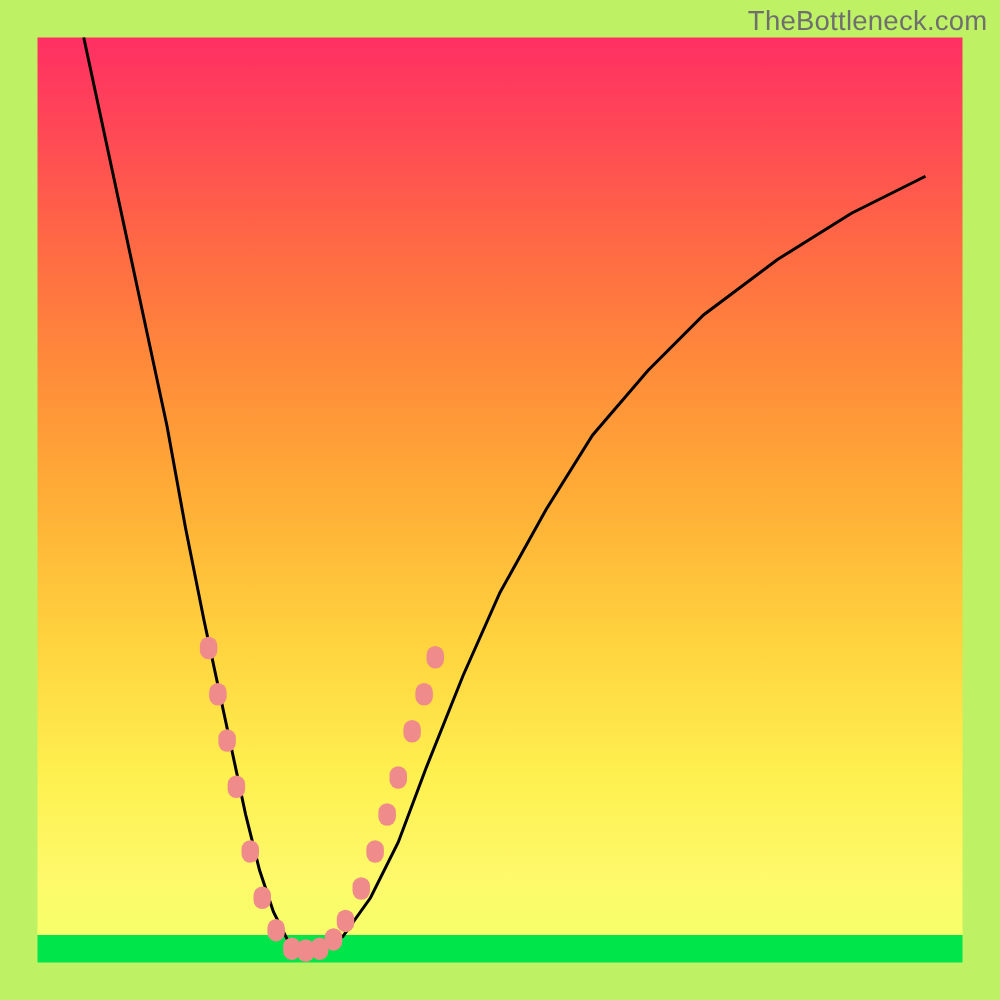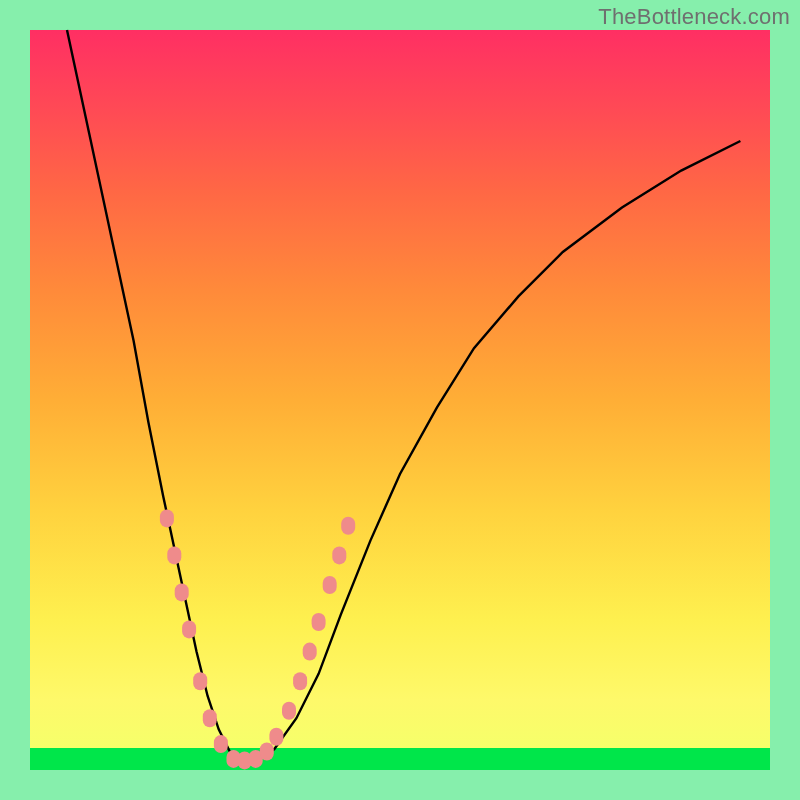--- a/index.html
+++ b/index.html
@@ -10,21 +10,21 @@
     overflow: hidden;
     background: #000;
     font-family: Arial, Helvetica, sans-serif;
   }
   .frame {
     position: absolute;
     left: 0;
     top: 0;
     width: 800px;
     height: 800px;
-    background: #86efac;
+    background: #bef264;
   }
   .plot {
     position: absolute;
     left: 30px;
     top: 30px;
     width: 740px;
     height: 740px;
     
     background:
       linear-gradient(to top,

